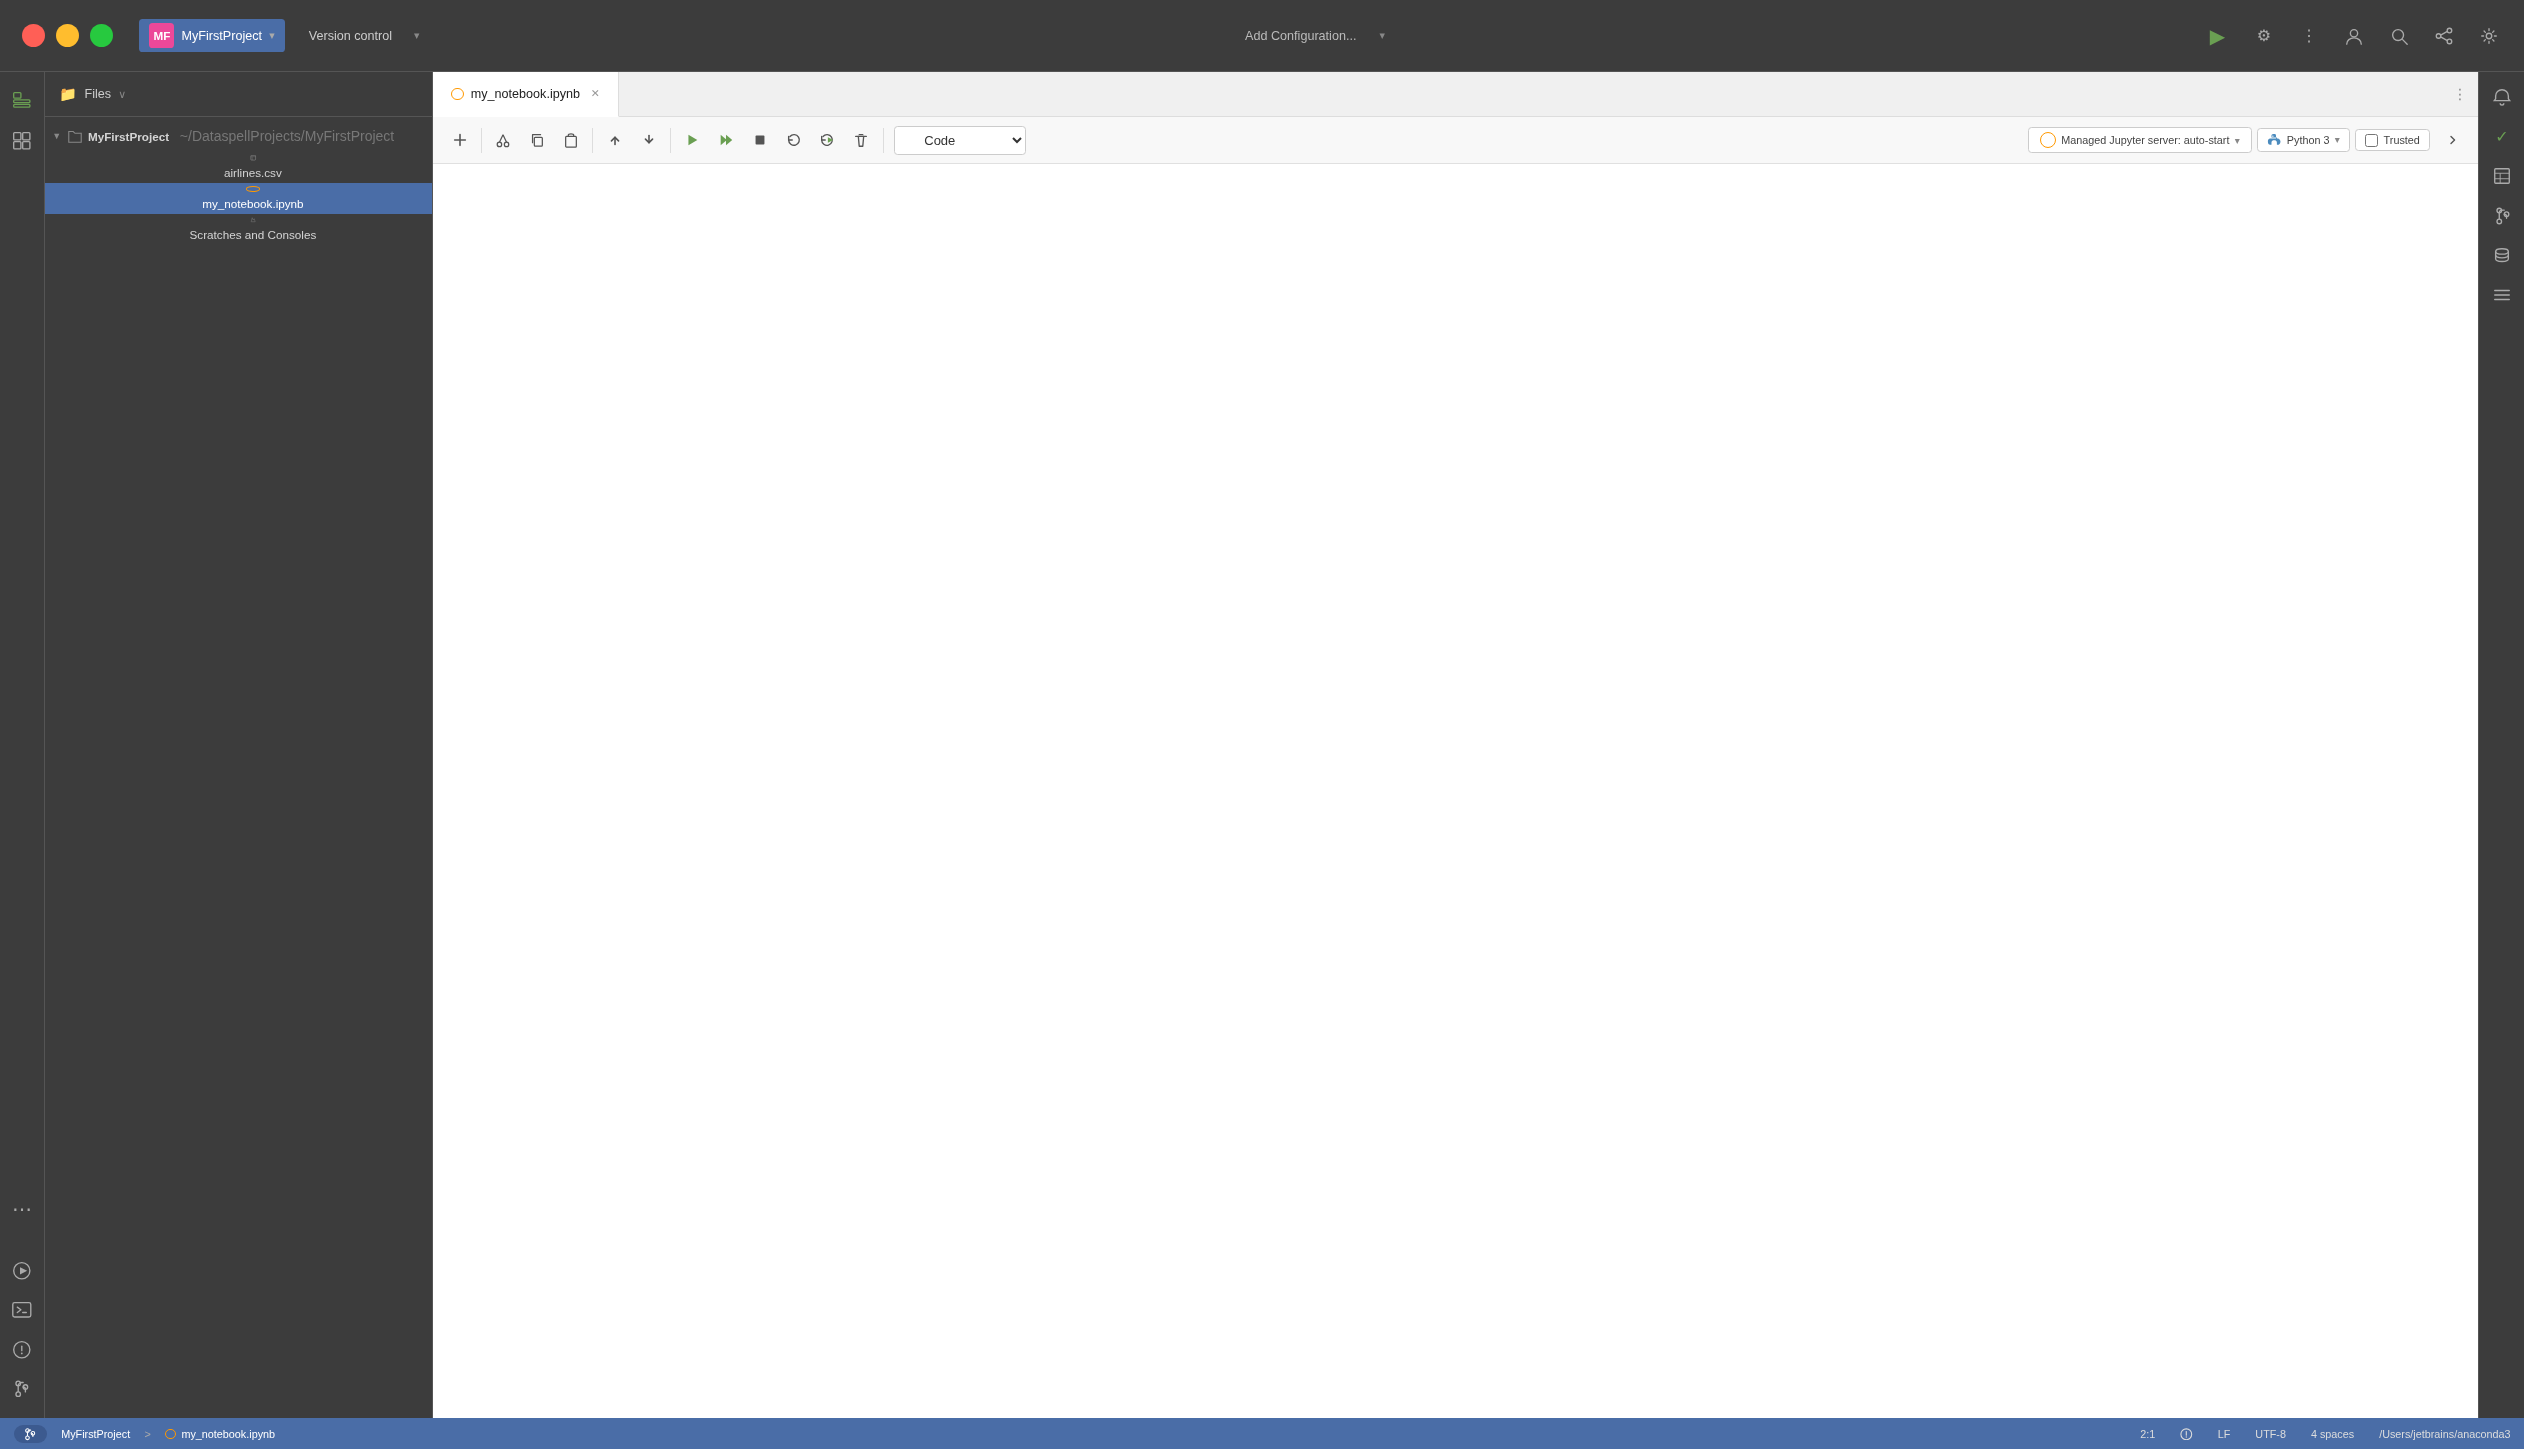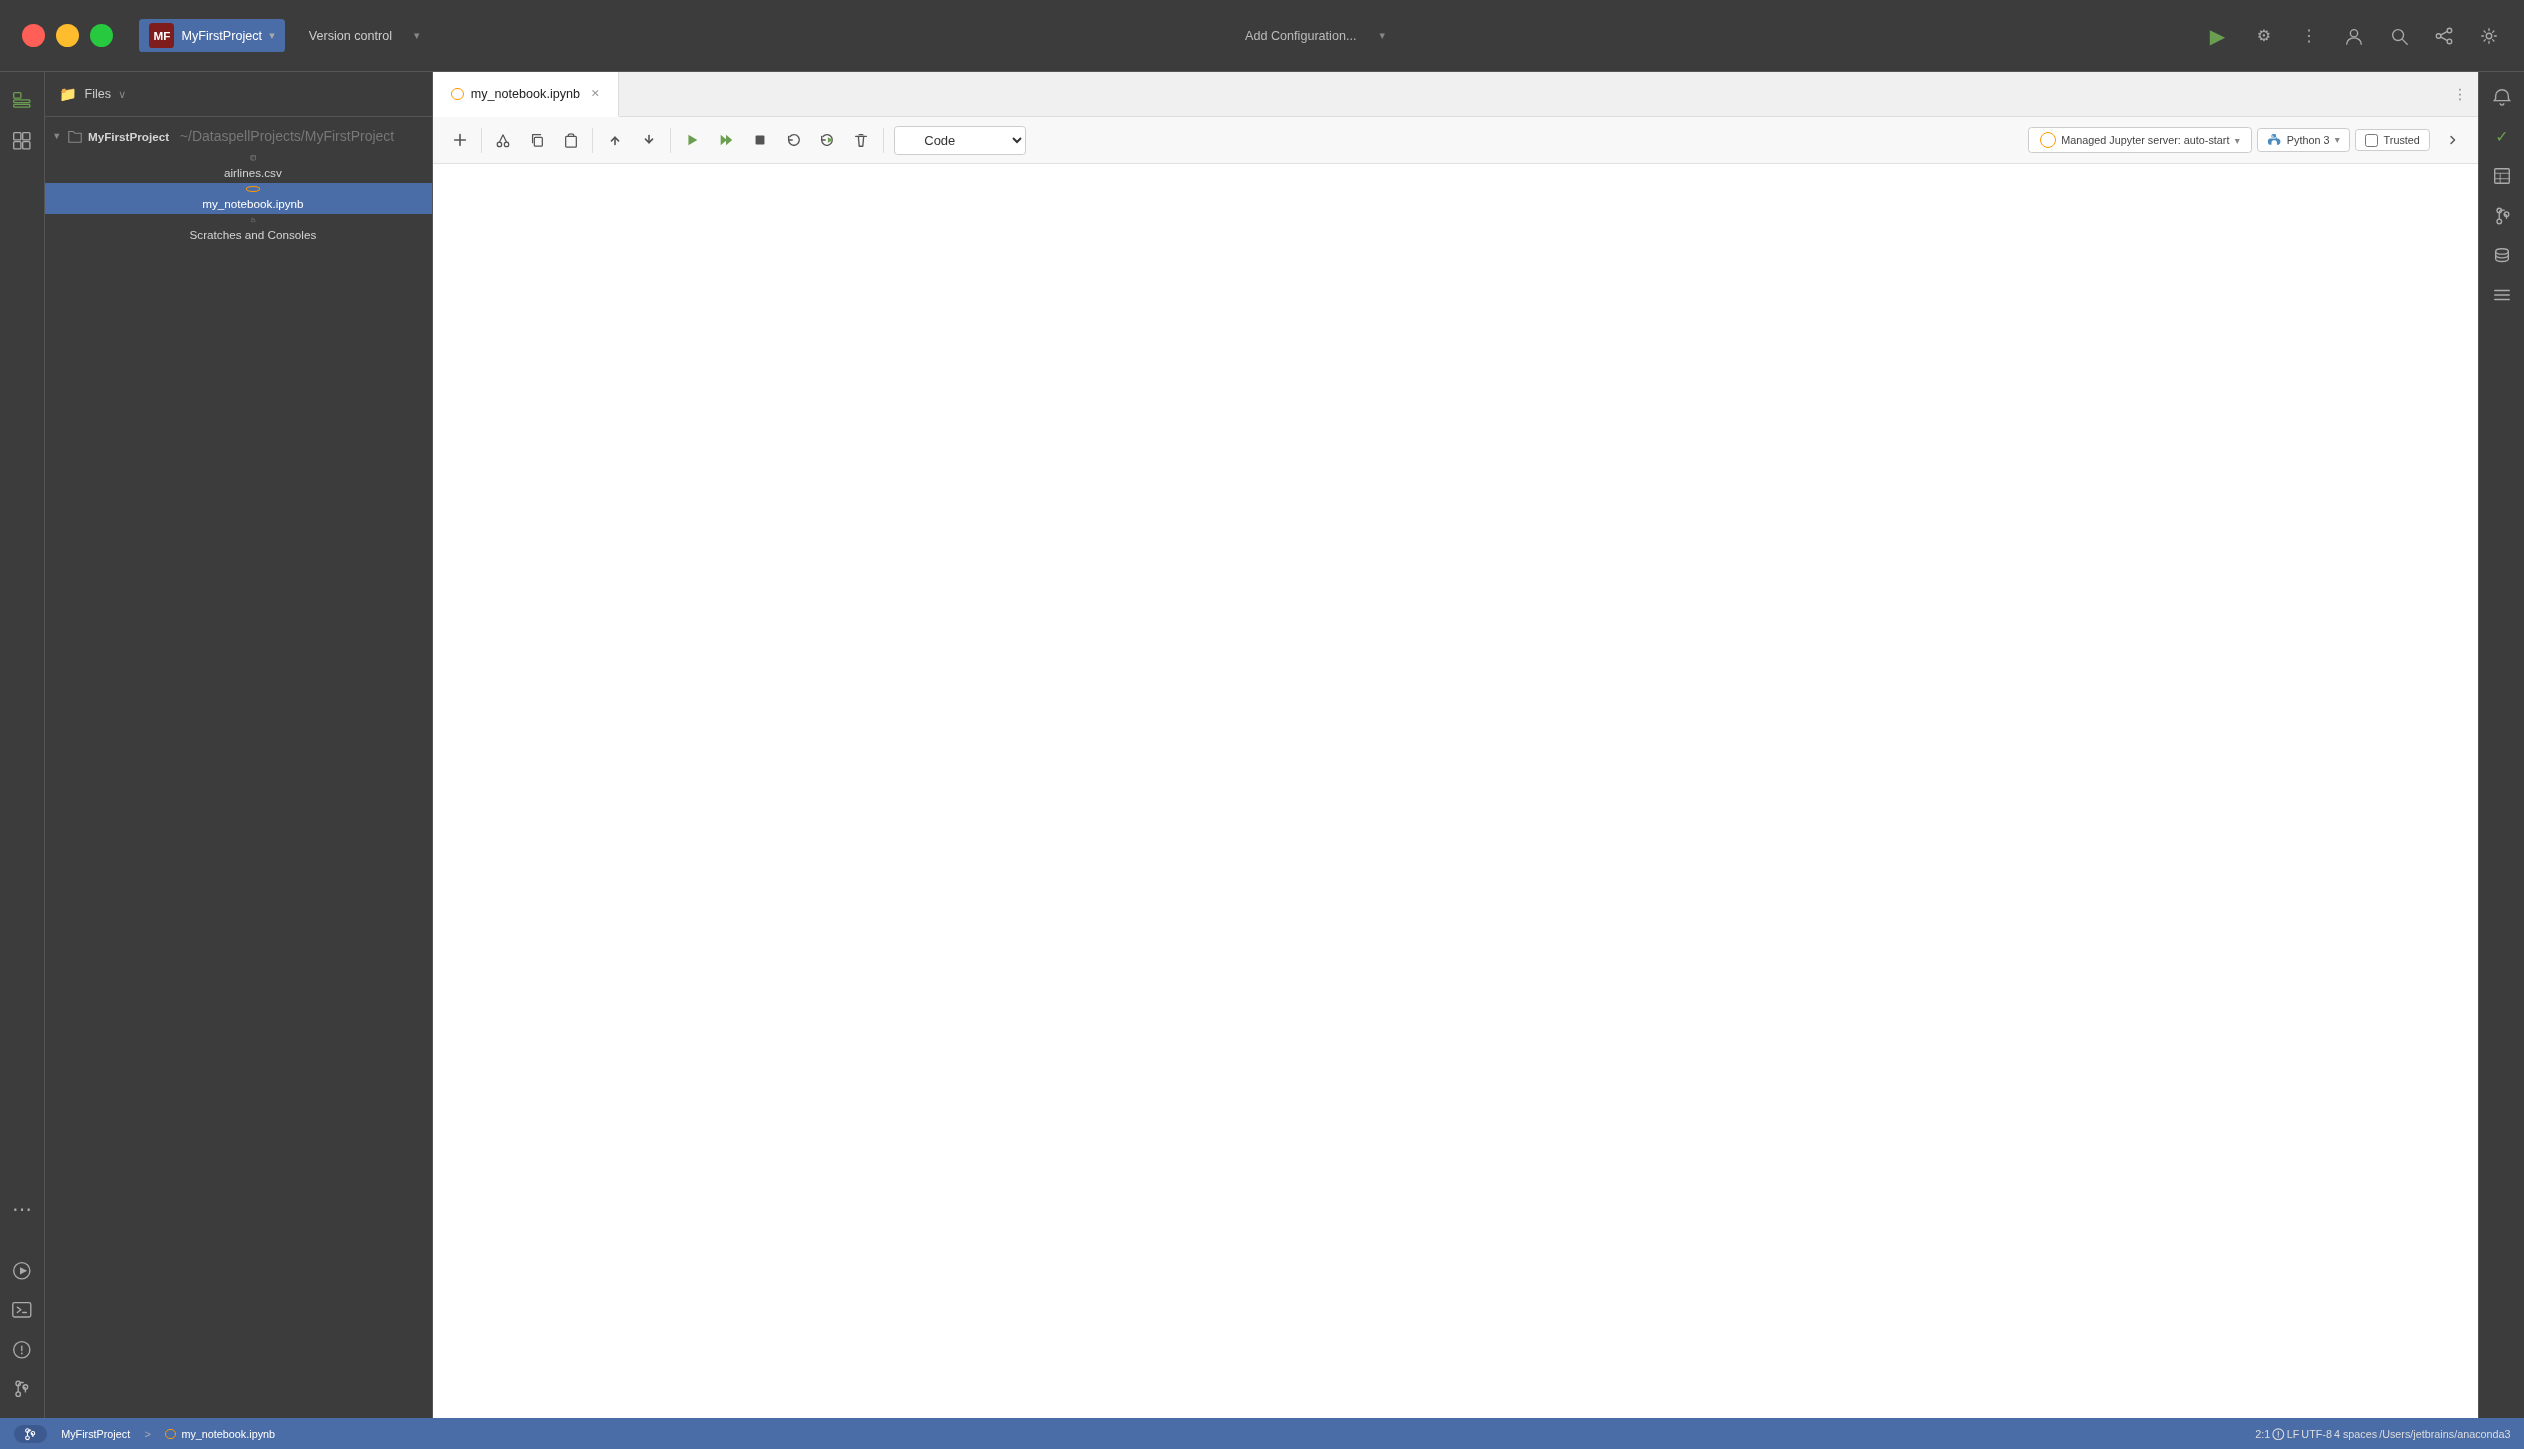--- a/index.html
+++ b/index.html
@@ -49,21 +49,21 @@
       padding: 3.6px 10.8px;
       color: #fff;
       font-size: 12.6px;
       font-weight: 500;
       cursor: pointer;
       margin-left: 10.8px;
     }
     .project-btn .project-icon {
       width: 25px;
       height: 25px;
-      background: #7f1d1d;
+      background: #ec4899;
       border-radius: 3.6px;
       display: flex;
       align-items: center;
       justify-content: center;
       font-weight: 700;
       font-size: 11.7px;
       color: #fff;
     }
     .titlebar-center {
       flex: 1;
@@ -436,21 +436,21 @@
     .statusbar-project {
       color: #fff;
       font-weight: 500;
     }
     .statusbar-sep {
       color: #aaa;
     }
     .statusbar-right {
       margin-left: auto;
       display: flex;
-      gap: 2px;
+      gap: 25px;
       align-items: center;
     }
     .vcs-btn {
       display: flex;
       align-items: center;
       gap: 5.4px;
       background: #3c5a8f;
       padding: 1.8px 9px;
       border-radius: 9px;
       cursor: pointer;

